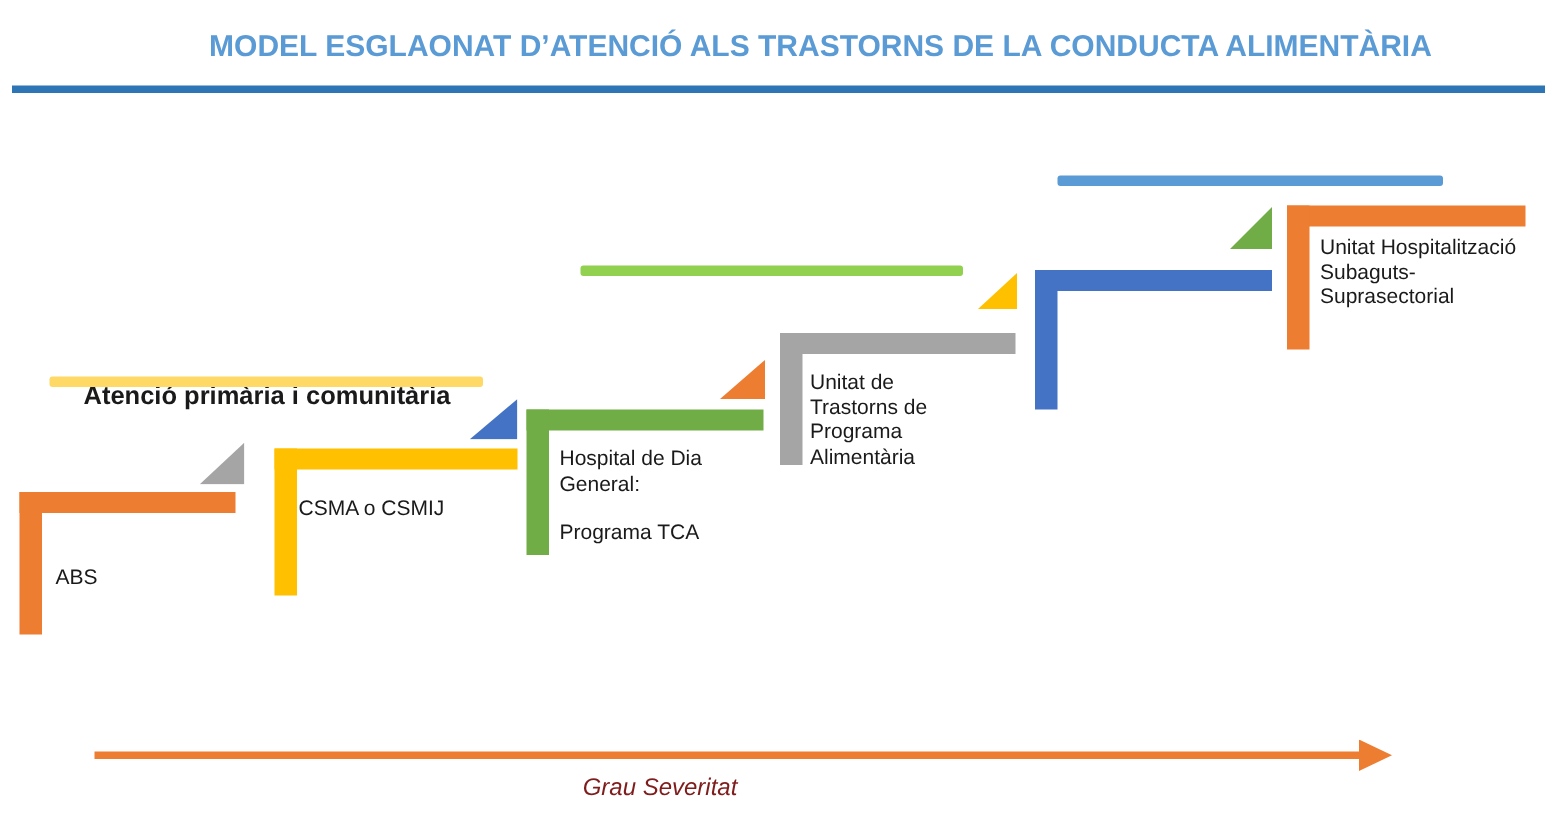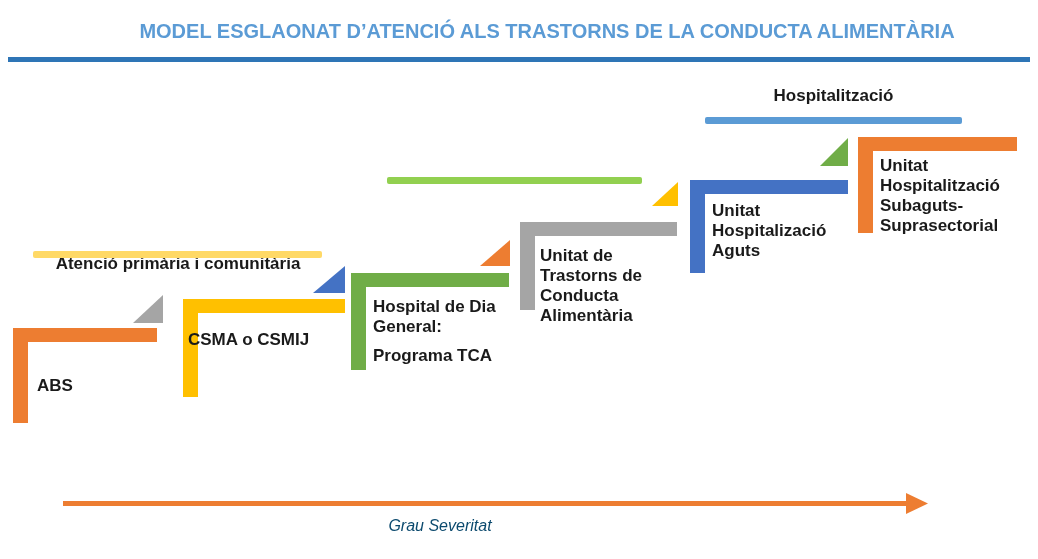--- a/index.html
+++ b/index.html
@@ -27,74 +27,72 @@
   
   .bracket{position:absolute;box-sizing:border-box;border-left:15px solid;border-top:14px solid;background:transparent;}
   .b-abs     {left:13px;  top:328px; width:144px; height:95px; border-color:#ed7d31;}
   .b-csma    {left:183px; top:299px; width:162px; height:98px; border-color:#ffc000;}
   .b-hdd     {left:351px; top:273px; width:158px; height:97px; border-color:#70ad47;}
   .b-utca    {left:520px; top:222px; width:157px; height:88px; border-color:#a5a5a5;}
   .b-aguts   {left:690px; top:180px; width:158px; height:93px; border-color:#4472c4;}
   .b-subaguts{left:858px; top:137px; width:159px; height:96px; border-color:#ed7d31;}
 
   
-  .step-label{position:absolute;font-weight:bold;color:#1a1a1a;font-size:17px;line-height:1.18;}
+  .step-label{position:absolute;font-weight:normal;color:#1a1a1a;font-size:14px;line-height:1.18;}
   .l-abs{left:37px;top:376px;width:80px;}
-  .l-csma{left:188px;top:330px;width:140px;}
+  .l-csma{left:199px;top:330px;width:140px;}
   .l-hdd{left:373px;top:297px;width:135px;}
   .l-hdd2{left:373px;top:346px;width:135px;}
   .l-utca{left:540px;top:246px;width:112px;}
   .l-utca2{left:540px;top:328px;width:170px;}
   .l-aguts{left:712px;top:201px;width:130px;}
   .l-subaguts{left:880px;top:156px;width:136px;}
 
   
   .tri{position:absolute;clip-path:polygon(0 100%,100% 100%,100% 0);}
   .t1{left:133px;top:295px;width:30px;height:28px;background:#a5a5a5;}
   .t2{left:313px;top:266px;width:32px;height:27px;background:#4472c4;}
   .t3{left:480px;top:240px;width:30px;height:26px;background:#ed7d31;}
   .t4{left:652px;top:182px;width:26px;height:24px;background:#ffc000;}
   .t5{left:820px;top:138px;width:28px;height:28px;background:#70ad47;}
 
   
   .axis-line{position:absolute;left:63px;top:501px;width:847px;height:5px;background:#ed7d31;}
   .axis-head{position:absolute;left:906px;top:493px;width:22px;height:21px;background:#ed7d31;
              clip-path:polygon(0 0,100% 50%,0 100%);}
   .axis-label{position:absolute;left:355px;top:517px;width:170px;text-align:center;
-              font-size:16px;font-style:italic;color:#0c4a6e;}
+              font-size:16px;font-style:italic;color:#7f1d1d;}
 </style>
 </head>
 <body>
 
 <div id="canvas">
 
   <div class="title">MODEL ESGLAONAT D’ATENCIÓ ALS TRASTORNS DE LA CONDUCTA ALIMENTÀRIA</div>
   <div class="title-underline"></div>
 
   <div class="group-heading gh1">Atenció primària i comunitària</div>
   <div class="group-line gl1"></div>
 
   <div class="group-line gl2"></div>
 
-  <div class="group-heading gh3">Hospitalització</div>
   <div class="group-line gl3"></div>
 
   <div class="bracket b-abs"></div>
   <div class="bracket b-csma"></div>
   <div class="bracket b-hdd"></div>
   <div class="bracket b-utca"></div>
   <div class="bracket b-aguts"></div>
   <div class="bracket b-subaguts"></div>
 
   <div class="step-label l-abs">ABS</div>
   <div class="step-label l-csma">CSMA o CSMIJ</div>
   <div class="step-label l-hdd">Hospital de Dia General:</div>
   <div class="step-label l-hdd2">Programa TCA</div>
-  <div class="step-label l-utca">Unitat de Trastorns de Conducta Alimentària</div>
-  <div class="step-label l-aguts">Unitat Hospitalizació Aguts</div>
+  <div class="step-label l-utca">Unitat de Trastorns de Programa Alimentària</div>
   <div class="step-label l-subaguts">Unitat Hospitalització Subaguts-Suprasectorial</div>
 
   <div class="tri t1"></div>
   <div class="tri t2"></div>
   <div class="tri t3"></div>
   <div class="tri t4"></div>
   <div class="tri t5"></div>
 
   <div class="axis-line"></div>
   <div class="axis-head"></div>

